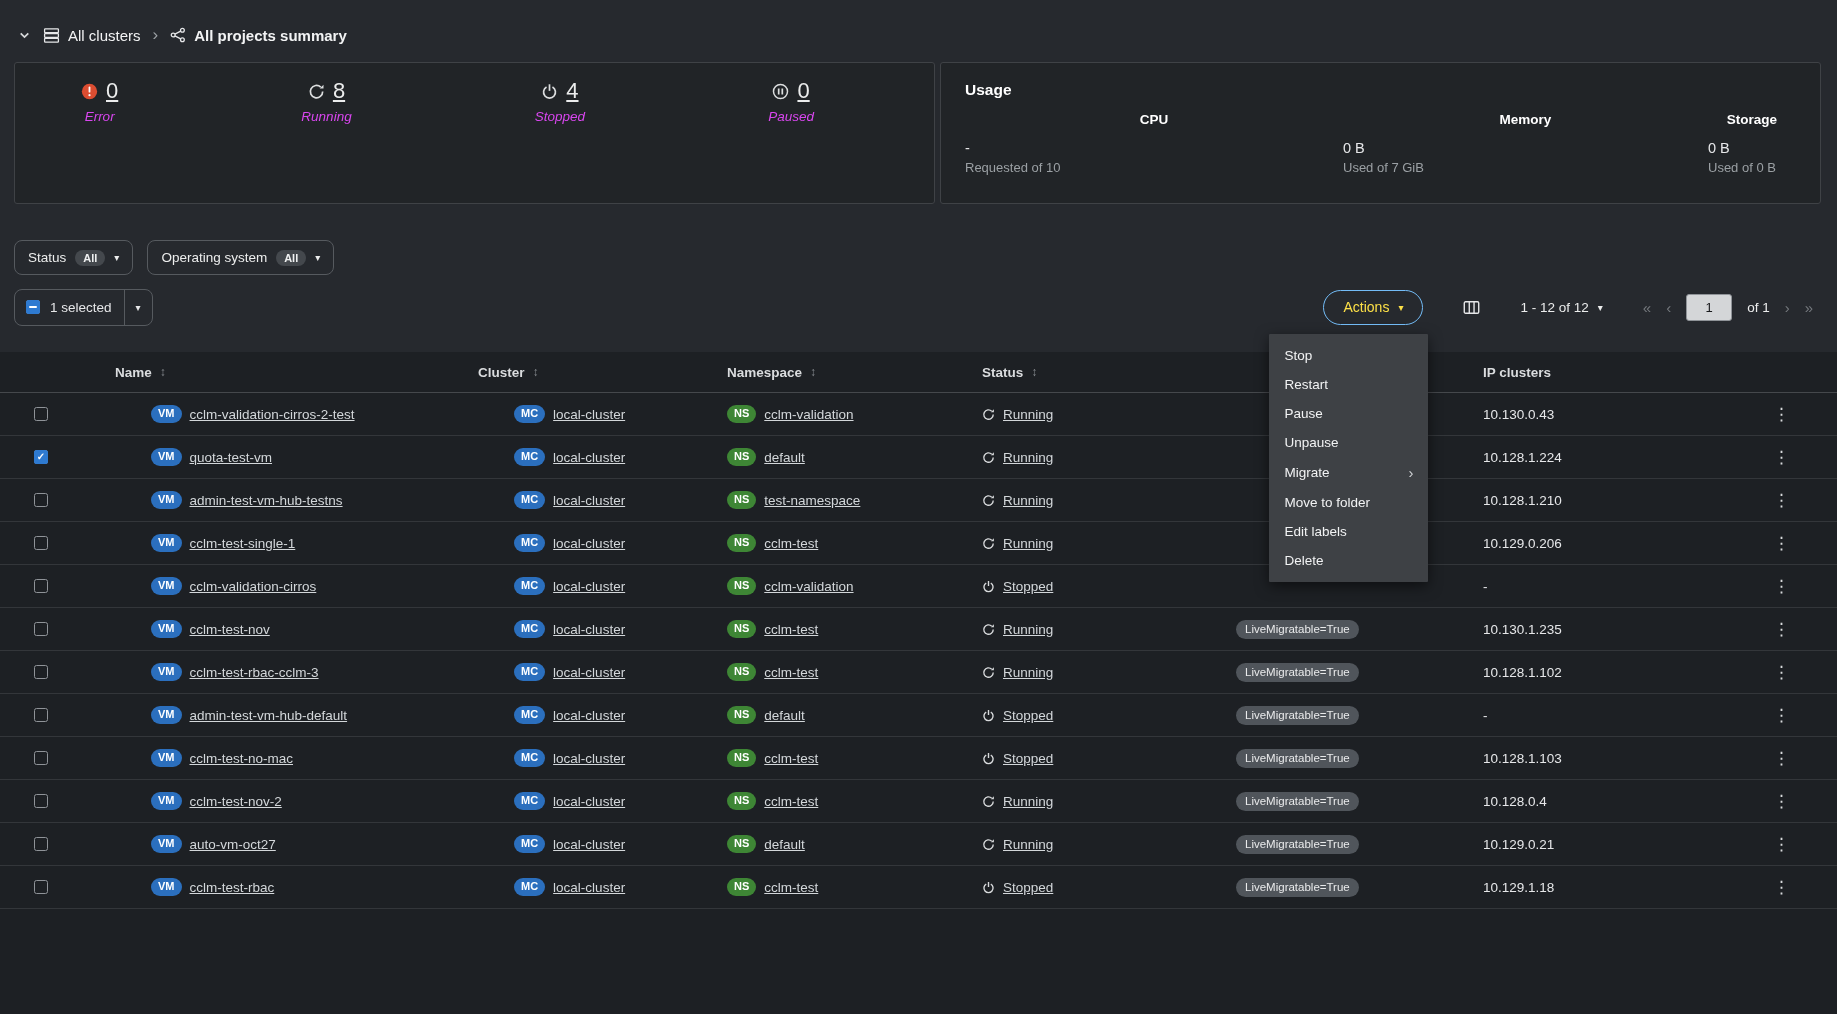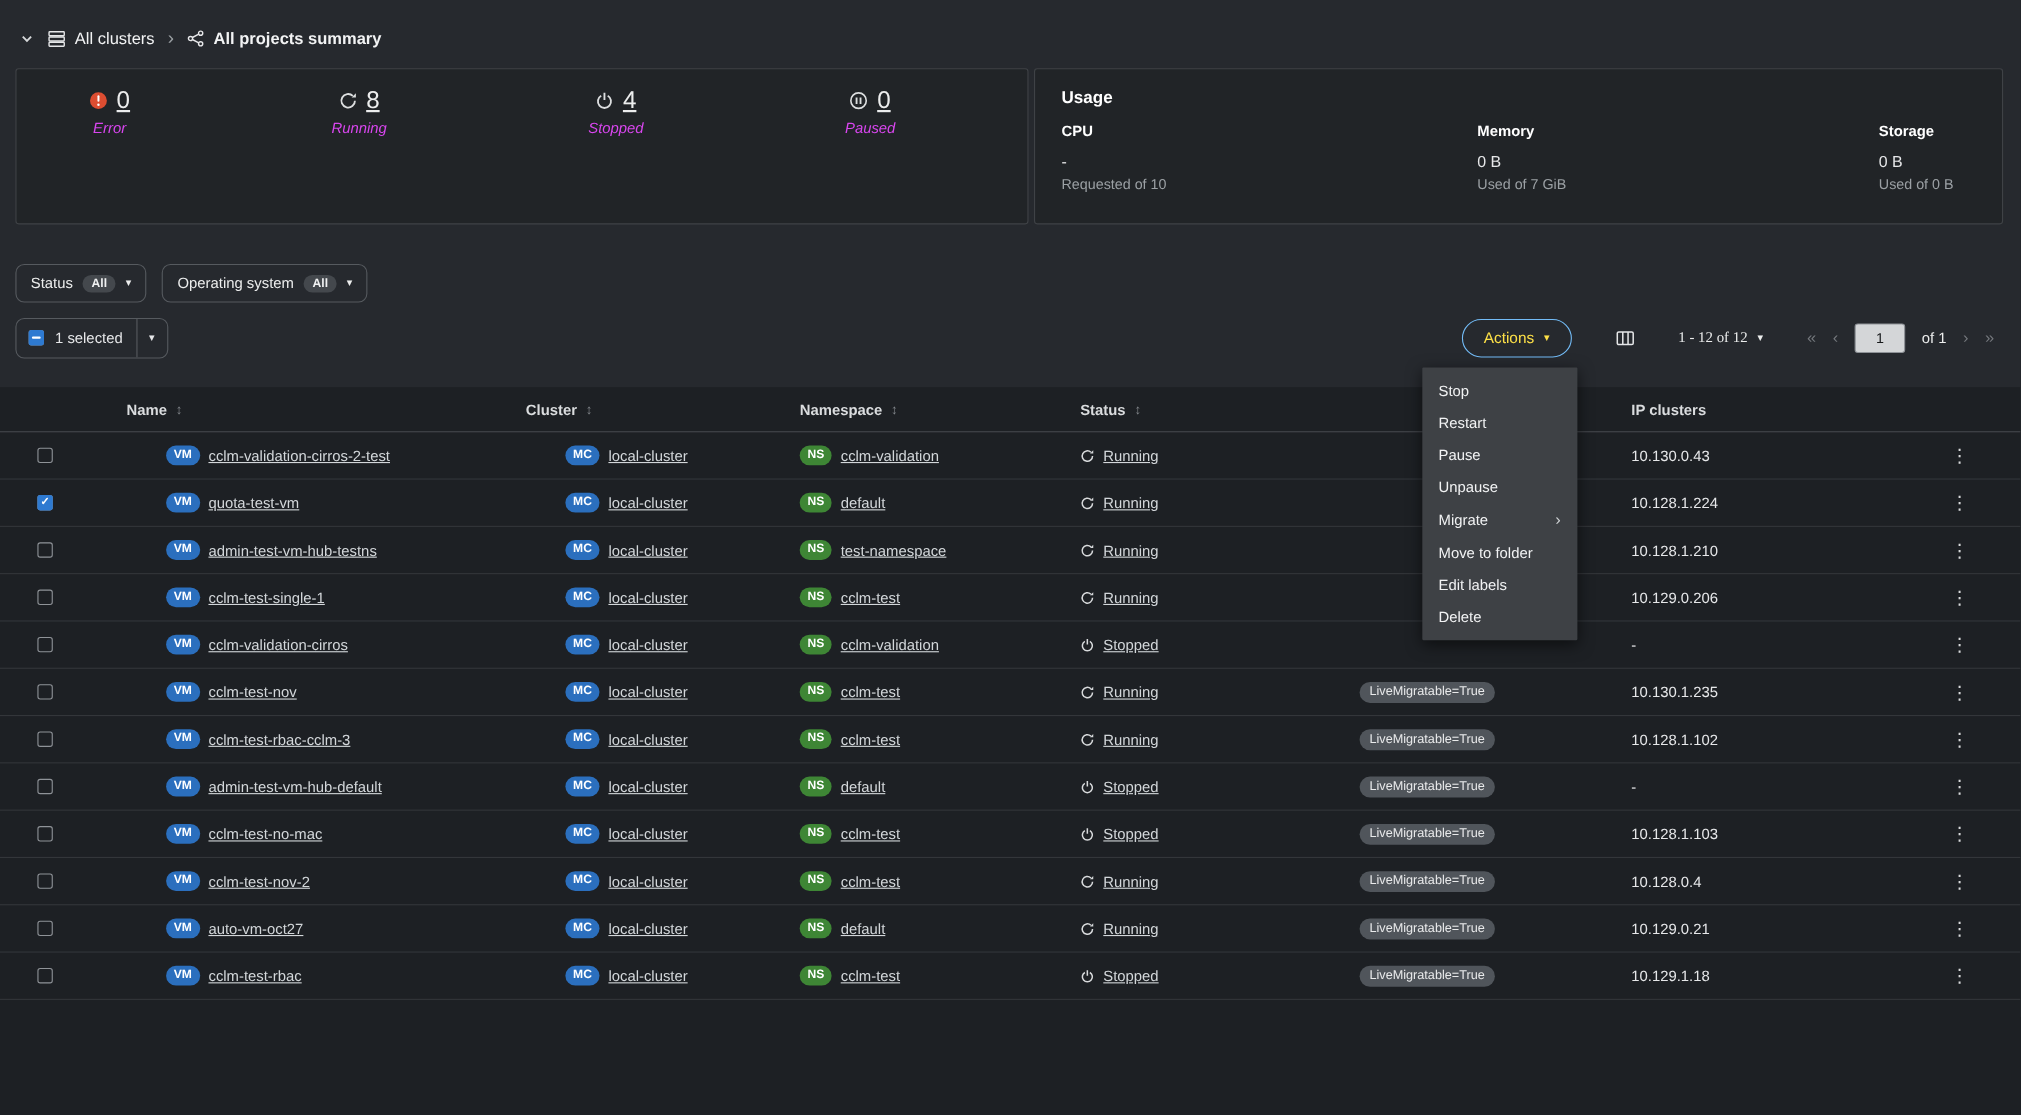--- a/index.html
+++ b/index.html
@@ -26,21 +26,21 @@
   .stats{display:flex;justify-content:space-between;padding:15px 120px 0 66px;}
   .stat{display:flex;flex-direction:column;align-items:center;}
   .stat-top{display:flex;align-items:center;gap:8px;}
   .stat-num{font-size:22px;color:#eceded;text-decoration:underline;cursor:pointer;}
   .stat-label{margin-top:5px;font-size:13.5px;color:#d946ef;font-style:italic;}
   .sicon{display:inline-flex;color:#dcdedf;}
   .usage-grid{display:flex;padding:13px 24px 0;}
   .usage-grid .metric{flex:0 0 378px;}
   .usage-grid .metric:nth-of-type(2){flex:0 0 365px;}
   .usage-grid .metric:nth-of-type(3){flex:1;}
-  .m-label{font-size:13.5px;font-weight:700;color:#fff;}
+  .m-label{font-size:13.5px;font-weight:700;color:#fff;text-align:center;}
   .m-value{margin-top:13px;font-size:14.5px;color:#e6e7e9;}
   .m-sub{margin-top:4px;font-size:13px;color:#9ba0a4;}
 
   
   .filters{position:absolute;left:14px;top:240px;display:flex;gap:14px;}
   .filter{display:inline-flex;align-items:center;gap:9px;height:35px;padding:0 13px;border:1px solid #565a5f;border-radius:8px;font-size:13.5px;color:#eceded;}
   .filter-badge{background:#44484d;border-radius:10px;padding:2px 8px;font-size:11px;font-weight:600;color:#f0f1f2;}
   .caret{font-size:10px;line-height:1;margin-top:1px;}
 
   
@@ -50,28 +50,28 @@
   .split-label{font-size:13.5px;padding-right:12px;}
   .split-caret{display:flex;align-items:center;justify-content:center;height:100%;padding:0 11px;border-left:1px solid #565a5f;cursor:pointer;}
   .cb{position:relative;width:14px;height:14px;border:1px solid #8f9398;border-radius:2.5px;box-sizing:border-box;display:inline-block;background:transparent;cursor:pointer;}
   .cb-fill{position:absolute;inset:-1px;background:#2e7ad1;border-radius:2.5px;display:flex;align-items:center;justify-content:center;}
   .cb-minus{width:8px;height:2px;background:#fff;border-radius:1px;}
   .check-glyph{color:#fff;font-size:10px;font-weight:700;line-height:1;}
   .right{margin-left:auto;display:flex;align-items:center;gap:40px;}
   .actions-wrap{position:relative;}
   .actions-btn{display:inline-flex;align-items:center;gap:9px;height:35px;padding:0 19px;border:1.6px solid #73bcf7;border-radius:18px;color:#fde047;font-size:14px;}
   .icon-btn{display:inline-flex;color:#e6e7e9;}
-  .range{display:inline-flex;align-items:center;gap:9px;font-size:13.5px;color:#eceded;font-family:Liberation Serif, serif;}
+  .range{display:inline-flex;align-items:center;gap:9px;font-size:13.5px;color:#eceded;}
   .pager{display:flex;align-items:center;gap:15px;}
   .pg{font-size:15px;color:#74787d;}
   .pg-input{width:46px;height:27px;background:#d4d6d8;border:1px solid #8f9398;border-radius:3px;color:#17191b;font-size:13px;text-align:center;font-family:inherit;box-sizing:border-box;}
   .pg-of{font-size:13.5px;color:#eceded;}
 
   
-  .menu{position:absolute;top:calc(100% + 9px);right:-5px;width:141px;background:#3e4145;border-radius:1px;
+  .menu{position:absolute;top:calc(100% + 9px);right:-5px;width:159px;background:#3e4145;border-radius:1px;
         box-shadow:0 4px 14px rgba(0,0,0,.55);padding:7px 0;z-index:60;}
   .menu-item{display:flex;align-items:center;justify-content:space-between;padding:7px 15px;font-size:13.5px;color:#f2f3f4;cursor:pointer;}
   .submenu-chevron{font-size:15px;color:#d0d3d6;margin-left:8px;}
 
   
   .table{position:absolute;left:0;right:0;top:352px;bottom:0;background:#1d2024;}
   .tgrid{display:grid;grid-template-columns:115px 363px 249px 255px 254px 247px 272px 1fr;align-items:center;}
   .thead{height:40px;border-bottom:1px solid #45484c;}
   .th{display:flex;align-items:center;gap:8px;font-size:13px;font-weight:700;color:#dadcde;cursor:pointer;}
   .sort{font-size:12px;color:#85898e;font-weight:400;}

